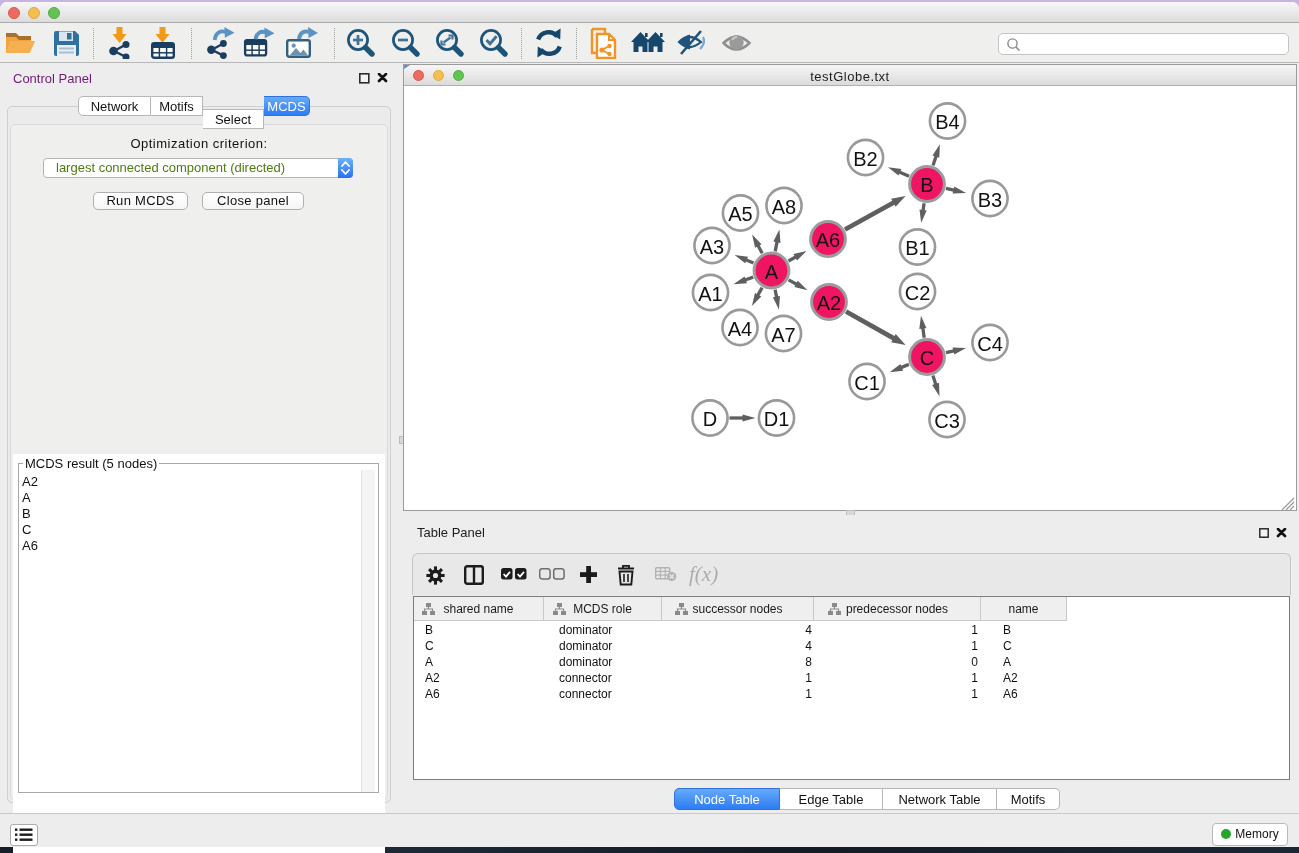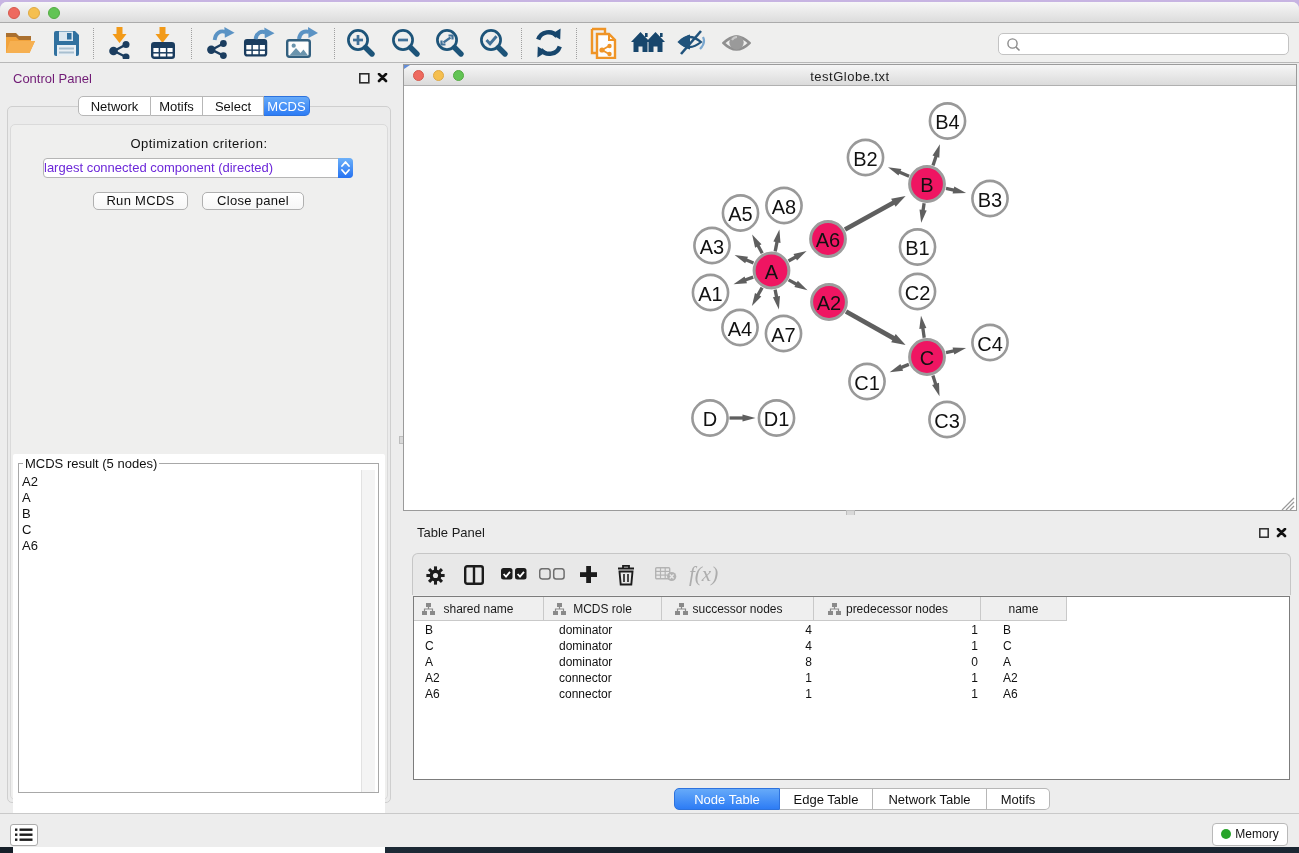--- a/index.html
+++ b/index.html
@@ -30,21 +30,21 @@
   .seg { position:absolute; display:flex; height:20px; }
   .seg .s { height:20px; line-height:19px; text-align:center; font-size:13px; color:#111;
       background:#fff; border:1px solid #b7b7b7; border-left:none; }
   .seg .s.first { border-left:1px solid #b7b7b7; border-radius:5px 0 0 5px; }
   .seg .s.last { border-radius:0 5px 5px 0; }
   .seg .s.sel { background:linear-gradient(#66aaf9,#2d7cf5); color:#fff; border-color:#2d72dd; }
   #optLabel { position:absolute; left:7px; top:136px; width:384px; text-align:center;
       font-size:13px; color:#111; letter-spacing:0.5px; }
   #dropdown { position:absolute; left:43px; top:158px; width:310px; height:20px;
       background:#fff; border:1px solid #b5b5b5; border-radius:4px; font-size:13px;
-      color:#6d28d9; line-height:18px; }
+      color:#4d7c0f; line-height:18px; padding-left:12px; }
   #dropBtn { position:absolute; right:-1px; top:-1px; width:15px; height:20px;
       background:linear-gradient(#6db1f9,#2572f2); border-radius:0 4px 4px 0; }
   .btn { position:absolute; height:18px; background:linear-gradient(#ffffff,#f6f6f6);
       border:1px solid #b0b0b0; border-radius:5px; font-size:13px; color:#111;
       text-align:center; line-height:16px; letter-spacing:0.3px; }
   #resultWhite { position:absolute; left:13px; top:454px; width:372px; height:446px;
       background:#fff; border-radius:2px; }
   #fieldset { position:absolute; left:5px; top:9px; width:361px; height:330px;
       border:1px solid #a8a8a8; }
   #legend { position:absolute; left:5px; top:-8px; background:#fff; padding:0 3px;
@@ -283,21 +283,21 @@
 <div id="cpTitle">Control Panel</div>
 <svg class="abs" style="left:359px; top:73px;" width="30" height="11" viewBox="0 0 30 11">
   <rect x="0.8" y="0.8" width="9" height="9" fill="#f4f4f4" stroke="#2c2c2c" stroke-width="1.6"></rect>
   <path d="M20 1 L27 8 M27 1 L20 8" stroke="#111" stroke-width="2.6" stroke-linecap="round"></path>
 </svg>
 <div id="cpBox"></div>
 <div class="abs" style="left:10px; top:124px; width:378px; height:676px; background:#efefee; border:1px solid #dadada; border-radius:5px;"></div>
 <div class="seg" style="left:78px; top:96px;">
   <div class="s first" style="width:73px;">Network</div>
   <div class="s" style="width:52px;">Motifs</div>
-  <div class="s" style="width:61px;">Select</div>
+  <div class="s" style="width:61px;margin-top:13px;">Select</div>
   <div class="s last sel" style="width:46px;">MCDS</div>
 </div>
 <div id="optLabel">Optimization criterion:</div>
 <div id="dropdown">largest connected component (directed)
   <div id="dropBtn">
     <svg width="15" height="20" viewBox="0 0 15 20">
       <path d="M4 8 L7.5 4 L11 8" fill="none" stroke="#fff" stroke-width="1.8" stroke-linecap="round" stroke-linejoin="round"></path>
       <path d="M4 12 L7.5 16 L11 12" fill="none" stroke="#fff" stroke-width="1.8" stroke-linecap="round" stroke-linejoin="round"></path>
     </svg>
   </div>
@@ -555,21 +555,21 @@
   <div class="cell" style="left:589px; top:73px;">A2</div>
   <div class="cell" style="left:11px; top:89px;">A6</div>
   <div class="cell" style="left:145px; top:89px;">connector</div>
   <div class="cell" style="left:248px; top:89px; width:150px; text-align:right;">1</div>
   <div class="cell" style="left:400px; top:89px; width:164px; text-align:right;">1</div>
   <div class="cell" style="left:589px; top:89px;">A6</div>
 </div>
 
 <div class="seg" style="left:674px; top:788px; height:22px;">
   <div class="s first sel" style="width:106px; height:22px; line-height:21px;">Node Table</div>
-  <div class="s" style="width:93px; height:22px; line-height:21px;">Edge Table</div>
+  <div class="s" style="width:103px; height:22px; line-height:21px;">Edge Table</div>
   <div class="s" style="width:114px; height:22px; line-height:21px;">Network Table</div>
   <div class="s last" style="width:63px; height:22px; line-height:21px;">Motifs</div>
 </div>
 
 <div id="statusbar">
   <div id="listBtn">
     <svg width="18" height="14" viewBox="0 0 18 14" style="position:absolute;left:4px;top:3px;">
       <g fill="#1c1c1c">
         <rect x="0" y="0.5" width="2.4" height="2.4"></rect>
           <rect x="4.5" y="0.5" width="13" height="2.4"></rect>

